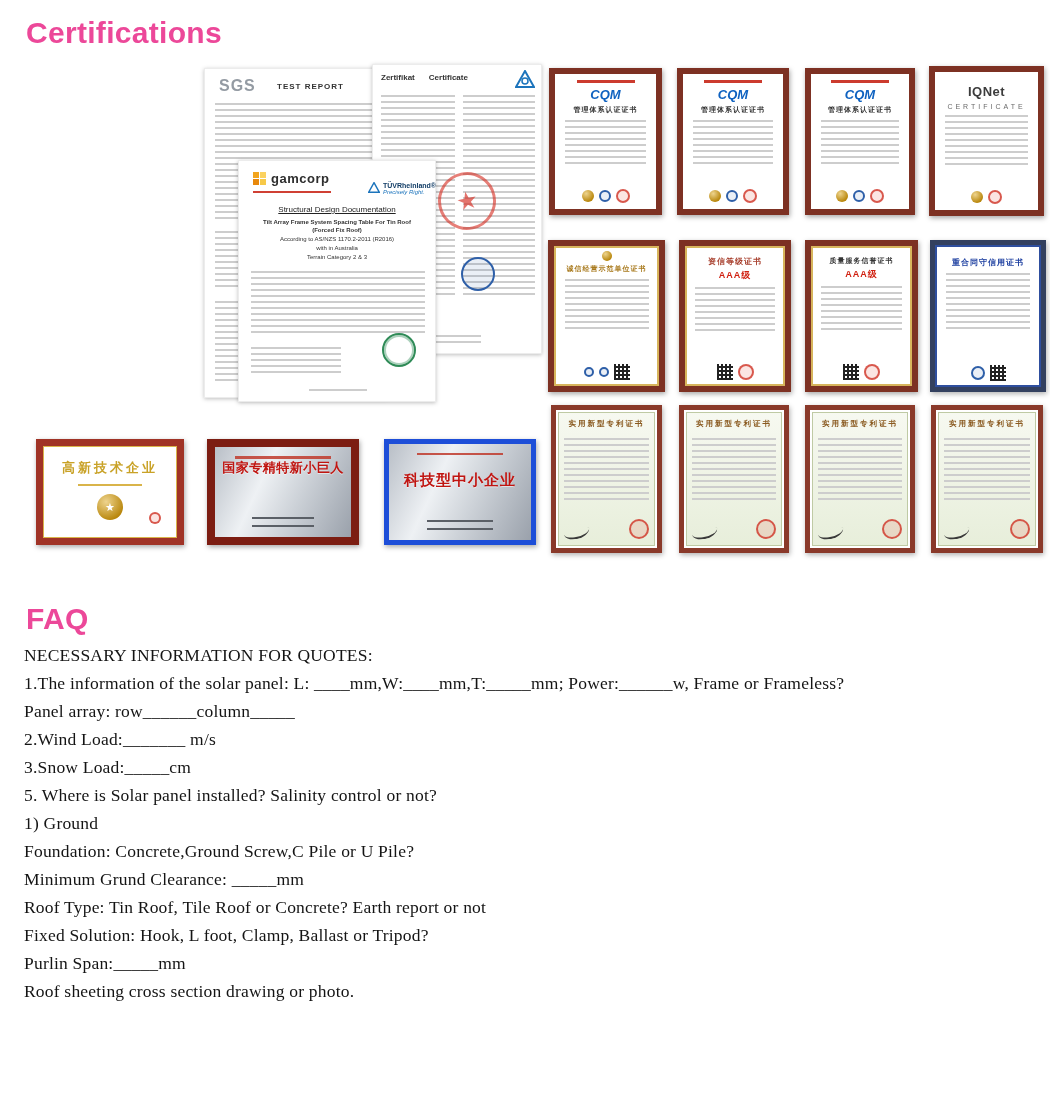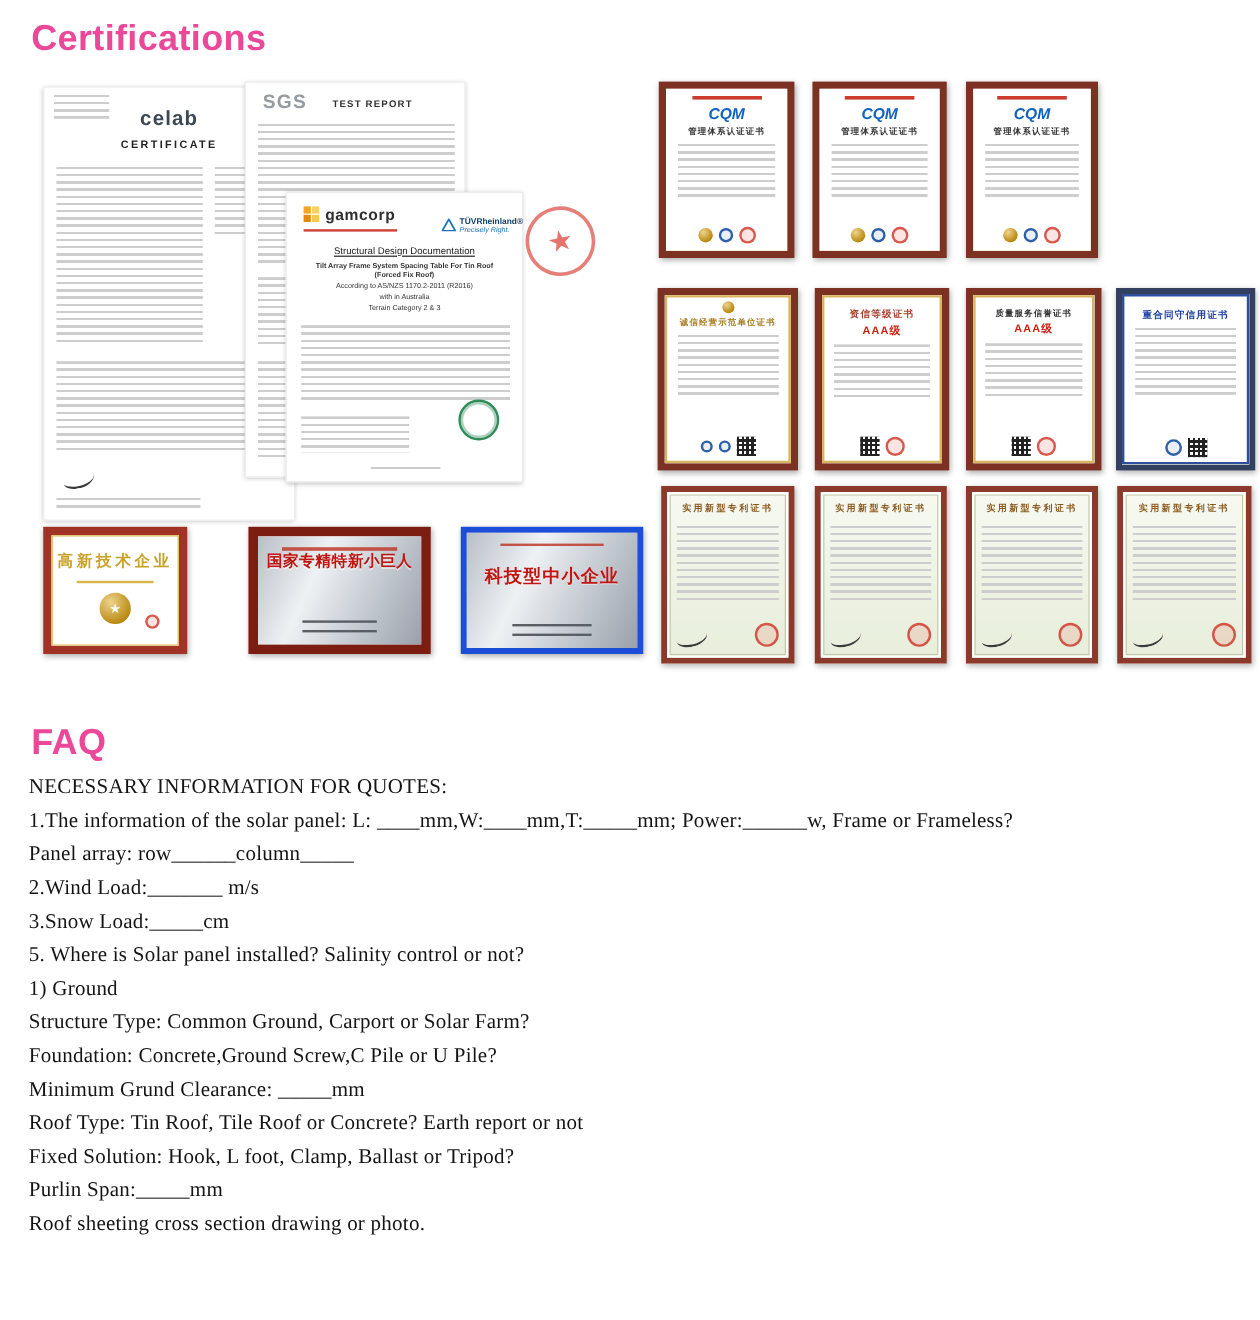--- a/index.html
+++ b/index.html
@@ -107,39 +107,43 @@
   .faq-body{margin:10px 0 0 24px;font-family:"Liberation Serif",serif;font-size:17.5px;color:#141414;}
   .faq-body p{margin:0 0 8.5px 0;line-height:19.5px;letter-spacing:.2px;}
 </style>
 </head>
 <body>
 
 <h1 class="h-title">Certifications</h1>
 
 <div class="collage">
 
-  <div class="page" style="left:12px;top:8px;width:210px;height:362px;z-index:1">
-    <div class="tl abs" style="left:8px;top:6px;width:46px;height:20px"></div>
-    <div class="celab-brand">celab</div>
-    <div class="celab-cert">CERTIFICATE</div>
-    <div class="tl abs" style="left:10px;top:66px;width:122px;height:150px"></div>
-    <div class="tl abs" style="left:142px;top:66px;width:58px;height:56px"></div>
-    <div class="tl abs" style="left:10px;top:228px;width:188px;height:74px"></div>
-    <div class="sig" style="position:absolute;left:16px;bottom:26px"></div>
-    <div class="tl abs" style="left:10px;bottom:8px;width:120px;height:10px"></div>
-  </div>
 
   <div class="page" style="left:180px;top:4px;width:184px;height:330px;z-index:2">
     <div class="sgs-brand">SGS</div>
     <div class="sgs-title">TEST REPORT</div>
     <div class="tl abs" style="left:10px;top:34px;width:164px;height:118px"></div>
     <div class="tl abs" style="left:10px;top:162px;width:100px;height:58px"></div>
     <div class="tl abs" style="left:10px;top:232px;width:164px;height:84px"></div>
   </div>
 
+  <div class="page" style="left:348px;top:0;width:170px;height:290px;z-index:3">
+    <div class="tuv-head">
+      <span class="zl">Zertifikat</span>
+      <span class="zl">Certificate</span>
+    </div>
+    <svg class="tuv-tri" width="20" height="18" viewBox="0 0 20 18">
+      <polygon points="10,1 19,17 1,17" fill="none" stroke="#1c74bc" stroke-width="2"></polygon>
+      <circle cx="10" cy="11" r="3" fill="none" stroke="#1c74bc" stroke-width="1.5"></circle>
+    </svg>
+    <div class="tl abs" style="left:8px;top:30px;width:74px;height:200px"></div>
+    <div class="tl abs" style="left:90px;top:30px;width:72px;height:200px"></div>
+    <span class="seal blue s34" style="position:absolute;left:88px;top:192px"></span>
+    <div class="tl abs" style="left:8px;bottom:8px;width:100px;height:10px"></div>
+  </div>
 
   <div class="page" style="left:214px;top:96px;width:198px;height:242px;z-index:4">
     <div class="gam-row">
       <span class="gam-squares">
           <i></i>
           <i></i>
           <i></i>
           <i></i>
         </span>
       <span class="gam-name">gamcorp</span>
@@ -204,20 +208,31 @@
       <div class="cn-title">管理体系认证证书</div>
       <div class="tl body-lines"></div>
       <div class="seal-row">
         <span class="seal gold s12"></span>
         <span class="seal blue s12"></span>
         <span class="seal red s14"></span>
       </div>
     </div>
   </div>
 
+  <div class="fcert fr-wood" style="left:905px;top:2px;width:115px;height:150px">
+    <div class="inner">
+      <div class="iqnet-logo">IQNet</div>
+      <div class="iqnet-cert">CERTIFICATE</div>
+      <div class="tl body-lines" style="height:54px"></div>
+      <div class="seal-row">
+        <span class="seal gold s12"></span>
+        <span class="seal red s14"></span>
+      </div>
+    </div>
+  </div>
 
   <div class="fcert fr-wood" style="left:524px;top:176px;width:117px;height:152px">
     <div class="inner goldborder">
       <span class="seal gold s10 mini-emblem"></span>
       <div class="cn-title goldtxt">诚信经营示范单位证书</div>
       <div class="tl body-lines" style="height:52px"></div>
       <div class="seal-row">
         <span class="seal blue s10"></span>
         <span class="seal blue s10"></span>
         <span class="qr"></span>
@@ -297,21 +312,21 @@
     <div class="inner">
       <div class="pat-title">实用新型专利证书</div>
       <div class="tl pat-lines"></div>
       <div class="pat-bottom">
         <span class="sig"></span>
         <span class="seal red s20"></span>
       </div>
     </div>
   </div>
 
-  <div class="fcert plaque1" style="left:12px;top:375px;width:120px;height:106px">
+  <div class="fcert plaque1" style="left:12px;top:375px;width:148px;height:106px">
     <div class="inner">
       <div class="gold-title">高新技术企业</div>
       <div class="gold-sub"></div>
       <div class="emblem-gold">★</div>
       <span class="seal red s12"></span>
     </div>
   </div>
 
   <div class="fcert plaque2 metal" style="left:183px;top:375px;width:152px;height:106px">
     <div class="inner">
@@ -336,20 +351,19 @@
 <h2 class="h-title faq-title">FAQ</h2>
 
 <div class="faq-body">
   <p>NECESSARY INFORMATION FOR QUOTES:</p>
   <p>1.The information of the solar panel: L: ____mm,W:____mm,T:_____mm; Power:______w, Frame or Frameless?</p>
   <p>Panel array: row______column_____</p>
   <p>2.Wind Load:_______ m/s</p>
   <p>3.Snow Load:_____cm</p>
   <p>5. Where is Solar panel installed? Salinity control or not?</p>
   <p>1) Ground</p>
-  <p>Structure Type: Common Ground, Carport or Solar Farm?</p>
   <p>Foundation: Concrete,Ground Screw,C Pile or U Pile?</p>
   <p>Minimum Grund Clearance: _____mm</p>
   <p>Roof Type: Tin Roof, Tile Roof or Concrete? Earth report or not</p>
   <p>Fixed Solution: Hook, L foot, Clamp, Ballast or Tripod?</p>
   <p>Purlin Span:_____mm</p>
   <p>Roof sheeting cross section drawing or photo.</p>
 </div>
 
 </body></html>

